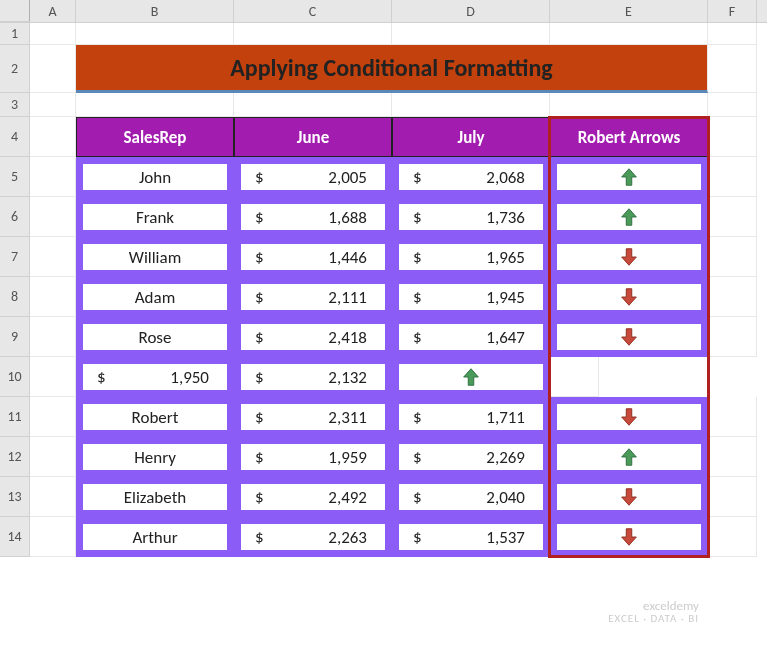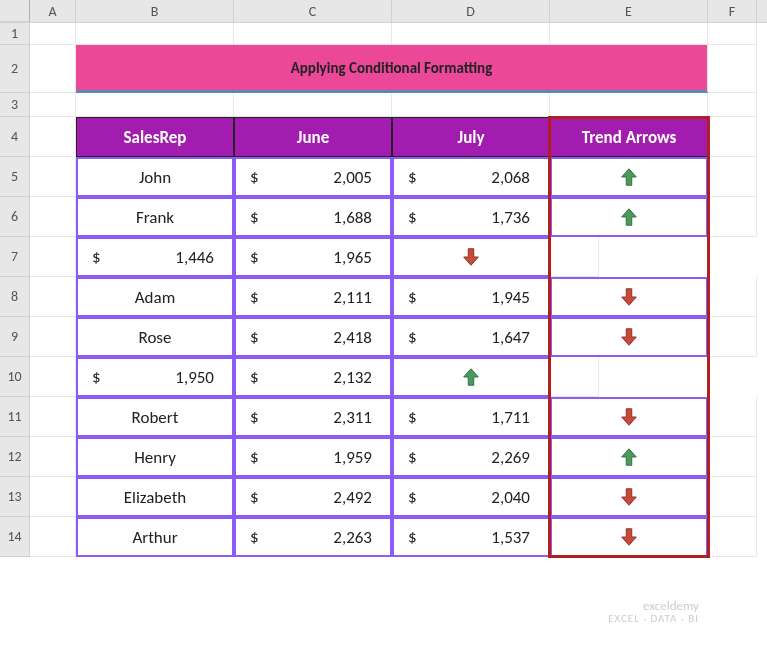--- a/index.html
+++ b/index.html
@@ -63,43 +63,43 @@
     .row-15 { height: 26px; }
     .cell {
       border-right: 1px solid #e8e8e8;
       border-bottom: 1px solid #e8e8e8;
       overflow: hidden;
     }
     .title-cell {
       display: flex;
       align-items: center;
       justify-content: center;
-      font-size: 15px;
+      font-size: 24px;
       font-weight: bold;
       color: #222;
-      background: #ec4899;
+      background: #c2410c;
       border-bottom: 3px solid #5a88b8;
     }
     .th-cell {
       background: #a21caf;
       color: #ffffff;
       font-weight: bold;
       font-size: 17px;
       display: flex;
       align-items: center;
       justify-content: center;
       border: 1px solid #222;
     }
     .td-cell {
       background: #ffffff;
       color: #222;
       font-size: 17px;
       display: flex;
       align-items: center;
-      border: 2px solid #8b5cf6;
+      border: 7px solid #8b5cf6;
       padding: 0 8px;
     }
     .center { justify-content: center; }
     .money {
       justify-content: space-between;
       padding: 0 18px 0 14px;
     }
     .money .sym { }
     .money .val { text-align: right; }
     .arrow-cell { justify-content: center; }
@@ -167,21 +167,21 @@
       <div class="cell col-E"></div>
       <div class="cell col-F"></div>
     </div>
 
     <div class="row row-generic">
       <div class="row-header">4</div>
       <div class="cell col-A"></div>
       <div class="th-cell col-B">SalesRep</div>
       <div class="th-cell col-C">June</div>
       <div class="th-cell col-D">July</div>
-      <div class="th-cell col-E">Trend Arrows</div>
+      <div class="th-cell col-E">Robert Arrows</div>
       <div class="cell col-F"></div>
     </div>
 
     <div id="data-rows">
         <div class="row row-generic">
           <div class="row-header">5</div>
           <div class="cell col-A"></div>
           <div class="td-cell center col-B">John</div>
           <div class="td-cell money col-C">
             <span class="sym">$</span>
@@ -213,20 +213,21 @@
           <div class="td-cell arrow-cell col-E">
             <svg class="arrow" viewBox="0 0 24 24">
               <path d="M12 3 L20 12 L15 12 L15 21 L9 21 L9 12 L4 12 Z" fill="#4a9a5a" stroke="#2d6b3d" stroke-width="1"></path>
             </svg>
           </div>
           <div class="cell col-F"></div>
         </div>
         <div class="row row-generic">
           <div class="row-header">7</div>
           <div class="cell col-A"></div>
+          <div class="td-cell center col-B">William</div>
           <div class="td-cell money col-C">
             <span class="sym">$</span>
             <span class="val">1,446</span>
           </div>
           <div class="td-cell money col-D">
             <span class="sym">$</span>
             <span class="val">1,965</span>
           </div>
           <div class="td-cell arrow-cell col-E">
             <svg class="arrow" viewBox="0 0 24 24">

